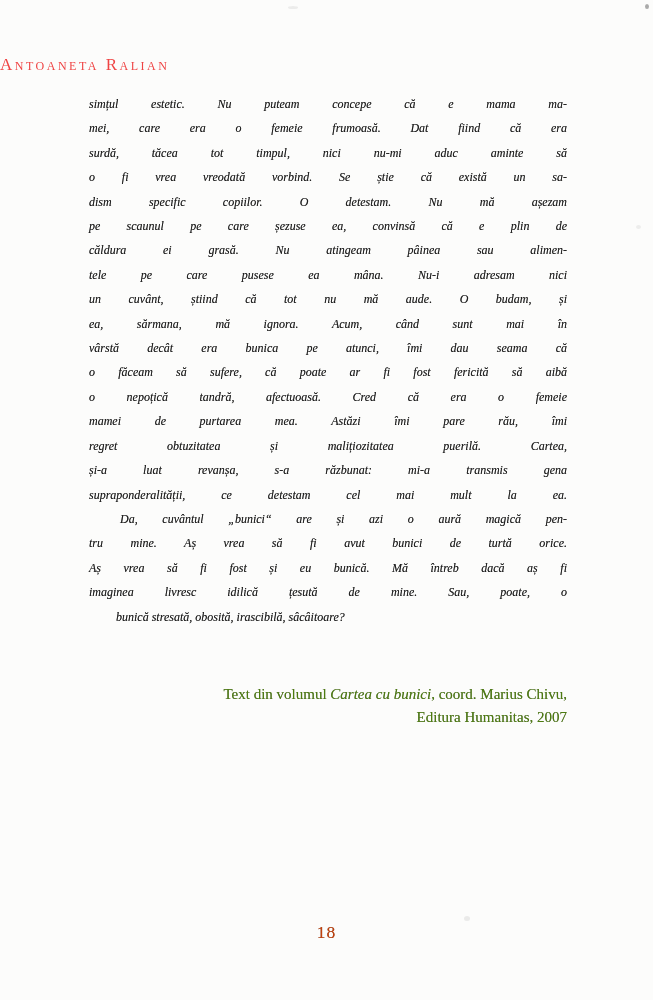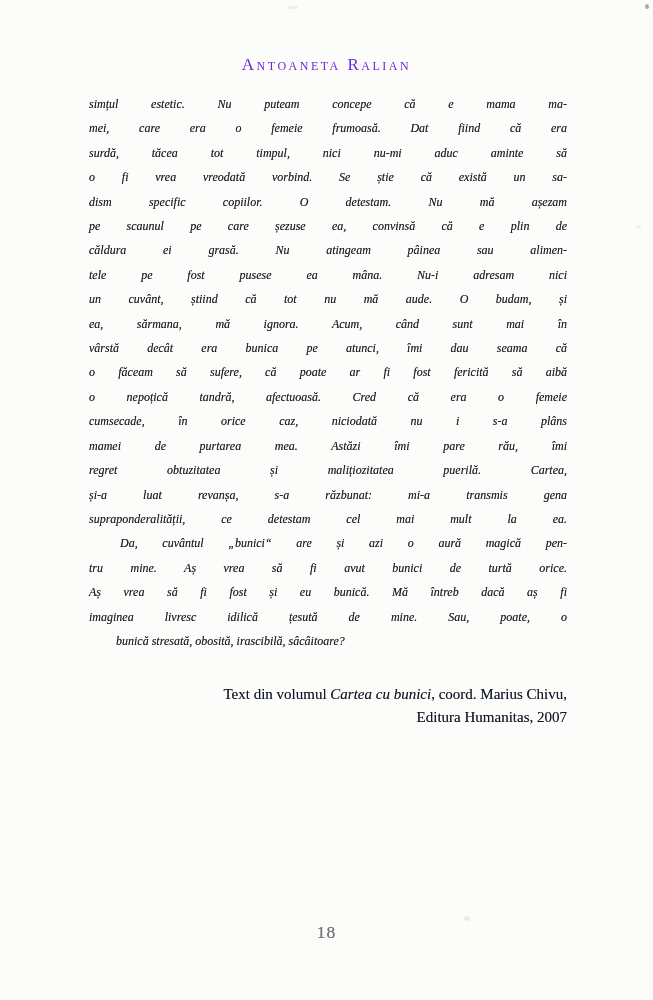--- a/index.html
+++ b/index.html
@@ -14,25 +14,24 @@
     background: #fcfcfb;
     overflow: hidden;
     font-family: "Liberation Serif", "DejaVu Serif", serif;
     color: #1d1d1d;
   }
   .page-header {
     position: absolute;
     top: 55px;
     left: 0;
     width: 100%;
-    text-align: center;
     font-variant: small-caps;
     font-size: 17px;
     letter-spacing: 2.5px;
-    color: #6d28d9;
+    color: #ef4444;
   }
   .body-text {
     position: absolute;
     top: 92px;
     left: 89px;
     width: 478px;
     font-size: 12px;
     font-style: italic;
   }
   .line {
@@ -45,33 +44,33 @@
   .line.indent { text-indent: 31px; }
   .line.line-last { text-align-last: left; margin-left: 27px; }
   .citation {
     position: absolute;
     top: 683px;
     left: 89px;
     width: 478px;
     text-align: right;
     font-size: 15px;
     line-height: 22.5px;
-    color: #0f172a;
+    color: #4d7c0f;
     text-shadow: 0 0 0.4px rgba(20,20,20,0.5);
   }
   .citation .italic { font-style: italic; }
   .page-number {
     position: absolute;
     top: 922px;
     left: 0;
     width: 100%;
     text-align: center;
     font-size: 17.5px;
     letter-spacing: 1px;
-    color: #737373;
+    color: #c2410c;
     text-shadow: 0 0 0.4px rgba(20,20,20,0.5);
   }
   .speck {
     position: absolute;
     border-radius: 50%;
     background: rgba(60,60,60,0.18);
   }
   .speck.a { top: 4px;  left: 645px; width: 4px; height: 5px; background: rgba(70,70,70,0.45); }
   .speck.b { top: 6px;  left: 288px; width: 10px; height: 3px; background: rgba(120,120,120,0.12); }
   .speck.c { top: 916px; left: 464px; width: 6px; height: 5px; background: rgba(130,130,130,0.14); }
@@ -86,27 +85,26 @@
 
   <div class="body-text">
       <div class="paragraph">
         <div class="line">simțul estetic. Nu puteam concepe că e mama ma-</div>
         <div class="line">mei, care era o femeie frumoasă. Dat fiind că era</div>
         <div class="line">surdă, tăcea tot timpul, nici nu-mi aduc aminte să</div>
         <div class="line">o fi vrea vreodată vorbind. Se știe că există un sa-</div>
         <div class="line">dism specific copiilor. O detestam. Nu mă așezam</div>
         <div class="line">pe scaunul pe care șezuse ea, convinsă că e plin de</div>
         <div class="line">căldura ei grasă. Nu atingeam pâinea sau alimen-</div>
-        <div class="line">tele pe fost pusese ea mâna. Nu-i adresam nici</div>
+        <div class="line">tele pe care pusese ea mâna. Nu-i adresam nici</div>
         <div class="line">un cuvânt, știind că tot nu mă aude. O budam, și</div>
         <div class="line">ea, sărmana, mă ignora. Acum, când sunt mai în</div>
         <div class="line">vârstă decât era bunica pe atunci, îmi dau seama că</div>
         <div class="line">o făceam să sufere, că poate ar fi fost fericită să aibă</div>
         <div class="line">o nepoțică tandră, afectuoasă. Cred că era o femeie</div>
-        <div class="line">cumsecade, în orice caz, niciodată nu i s-a plâns</div>
         <div class="line">mamei de purtarea mea. Astăzi îmi pare rău, îmi</div>
         <div class="line">regret obtuzitatea și malițiozitatea puerilă. Cartea,</div>
         <div class="line">și-a luat revanșa, s-a răzbunat: mi-a transmis gena</div>
         <div class="line">supraponderalității, ce detestam cel mai mult la ea.</div>
       </div>
       <div class="paragraph">
         <div class="line indent">Da, cuvântul „bunici“ are și azi o aură magică pen-</div>
         <div class="line">tru mine. Aș vrea să fi avut bunici de turtă orice.</div>
         <div class="line">Aș vrea să fi fost și eu bunică. Mă întreb dacă aș fi</div>
         <div class="line">imaginea livresc idilică țesută de mine. Sau, poate, o</div>

